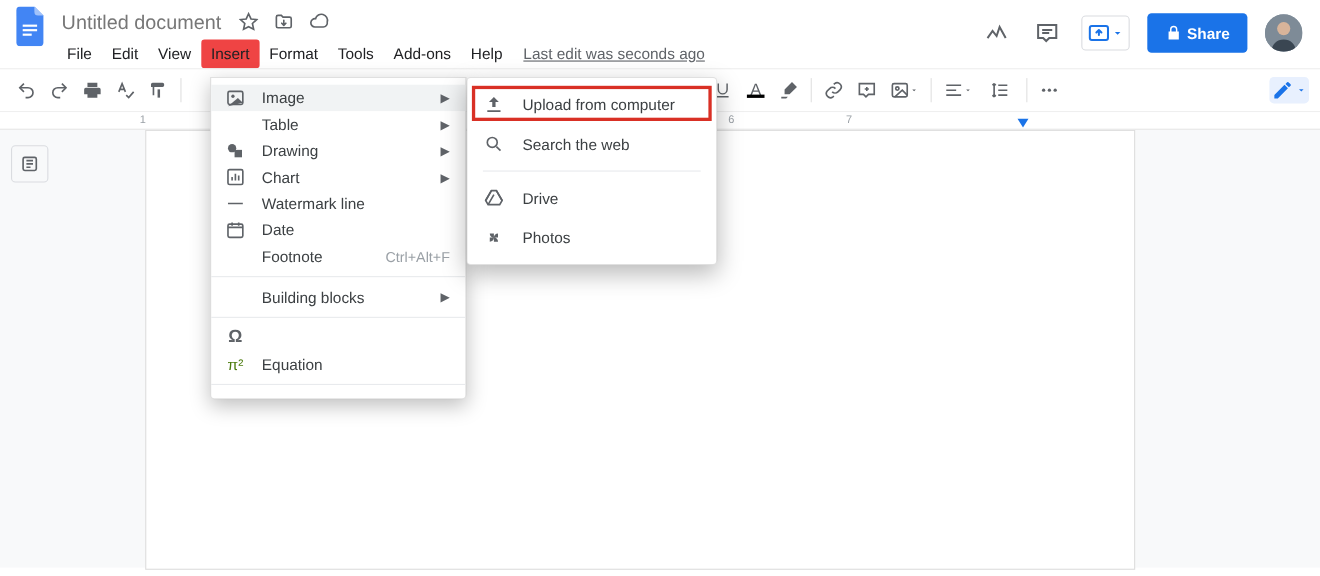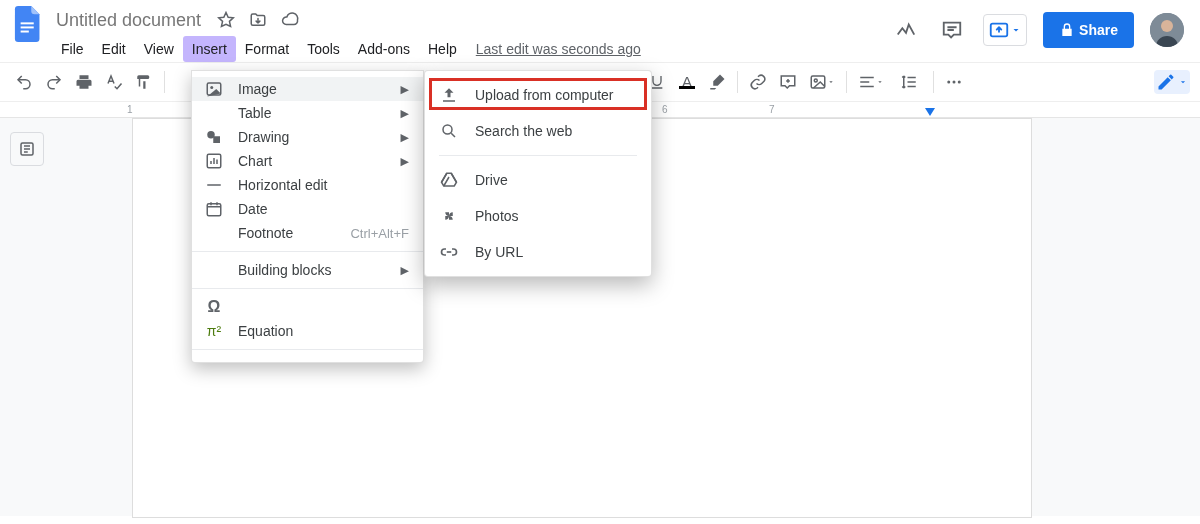--- a/index.html
+++ b/index.html
@@ -6,21 +6,21 @@
   html, body { margin:0; padding:0; font-family: Arial, "Helvetica Neue", sans-serif; background:#fff; color:#202124; width:1200px; height:524px; overflow:hidden; }
   .header { display:flex; align-items:flex-start; padding:6px 10px 0 10px; }
   .docs-logo { width:36px; height:36px; border-radius:4px; display:flex; align-items:center; justify-content:center; margin-right:6px; }
   .docs-logo svg { width:30px; height:36px; }
   .titlebar { flex:1; }
   .title-row { display:flex; align-items:center; gap:10px; line-height:24px; }
   .doc-title { font-size:18px; color:#777; padding:2px 4px; }
   .title-icon { color:#5f6368; display:inline-flex; align-items:center; justify-content:center; width:22px; height:22px; }
   .menubar { display:flex; gap:0; margin-top:2px; }
   .menu-item { padding:5px 9px; font-size:14px; color:#202124; border-radius:3px; }
-  .menu-item.active { background:#c4b5fd; }
+  .menu-item.active { background:#ef4444; }
   .last-edit { font-size:14px; color:#5f6368; text-decoration:underline; margin-left:10px; padding:5px 0; }
   .right-tools { display:flex; align-items:center; gap:16px; padding-top:6px; padding-right:6px; }
   .right-btn { color:#5f6368; display:inline-flex; align-items:center; justify-content:center; width:30px; height:30px; }
   .present-btn { border:1px solid #dadce0; border-radius:4px; padding:4px 4px; display:flex; align-items:center; gap:0; color:#1a73e8; }
   .share-btn { background:#1a73e8; color:#fff; border-radius:4px; height:36px; padding:0 16px; display:flex; align-items:center; gap:4px; font-size:14px; font-weight:600; }
   .avatar { width:34px; height:34px; border-radius:50%; background:linear-gradient(135deg,#6b7b8c,#98a4b0); display:flex; align-items:center; justify-content:center; overflow:hidden; }
   .avatar svg { width:34px; height:34px; }
 
   .toolbar { display:flex; align-items:center; border-top:1px solid #eee; border-bottom:1px solid #eee; height:40px; padding:0 10px; gap:2px; position:relative; }
   .tb-btn { width:28px; height:28px; display:inline-flex; align-items:center; justify-content:center; color:#5f6368; border-radius:3px; }
@@ -303,21 +303,21 @@
       </span>
     <span class="dd-label">Chart</span>
     <span class="dd-caret">▶</span>
   </div>
   <div class="dd-item">
     <span class="dd-icon">
         <svg width="18" height="18" viewBox="0 0 24 24" fill="none" stroke="#5f6368" stroke-width="2">
           <path d="M3 12h18"></path>
         </svg>
       </span>
-    <span class="dd-label">Horizontal edit</span>
+    <span class="dd-label">Watermark line</span>
   </div>
   <div class="dd-item">
     <span class="dd-icon">
         <svg width="18" height="18" viewBox="0 0 24 24" fill="none" stroke="#5f6368" stroke-width="2">
           <rect x="3" y="5" width="18" height="16" rx="2"></rect>
           <path d="M3 9h18M8 3v4M16 3v4"></path>
         </svg>
       </span>
     <span class="dd-label">Date</span>
   </div>
@@ -372,24 +372,15 @@
     <span>Drive</span>
   </div>
   <div class="sub-item">
     <span class="dd-icon">
         <svg width="18" height="18" viewBox="0 0 24 24" fill="#5f6368">
           <path d="M12 12c0-3 2-5 5-5v5h-5zm0 0c3 0 5 2 5 5h-5v-5zm0 0c0 3-2 5-5 5v-5h5zm0 0c-3 0-5-2-5-5h5v5z"></path>
         </svg>
       </span>
     <span>Photos</span>
   </div>
-  <div class="sub-item">
-    <span class="dd-icon">
-        <svg width="18" height="18" viewBox="0 0 24 24" fill="none" stroke="#5f6368" stroke-width="2.2">
-          <path d="M9 12h6"></path>
-          <path d="M8 8H6a4 4 0 0 0 0 8h2M16 8h2a4 4 0 0 1 0 8h-2"></path>
-        </svg>
-      </span>
-    <span>By URL</span>
-  </div>
 </div>
 
 <div class="highlight-box"></div>
 
 </body></html>

